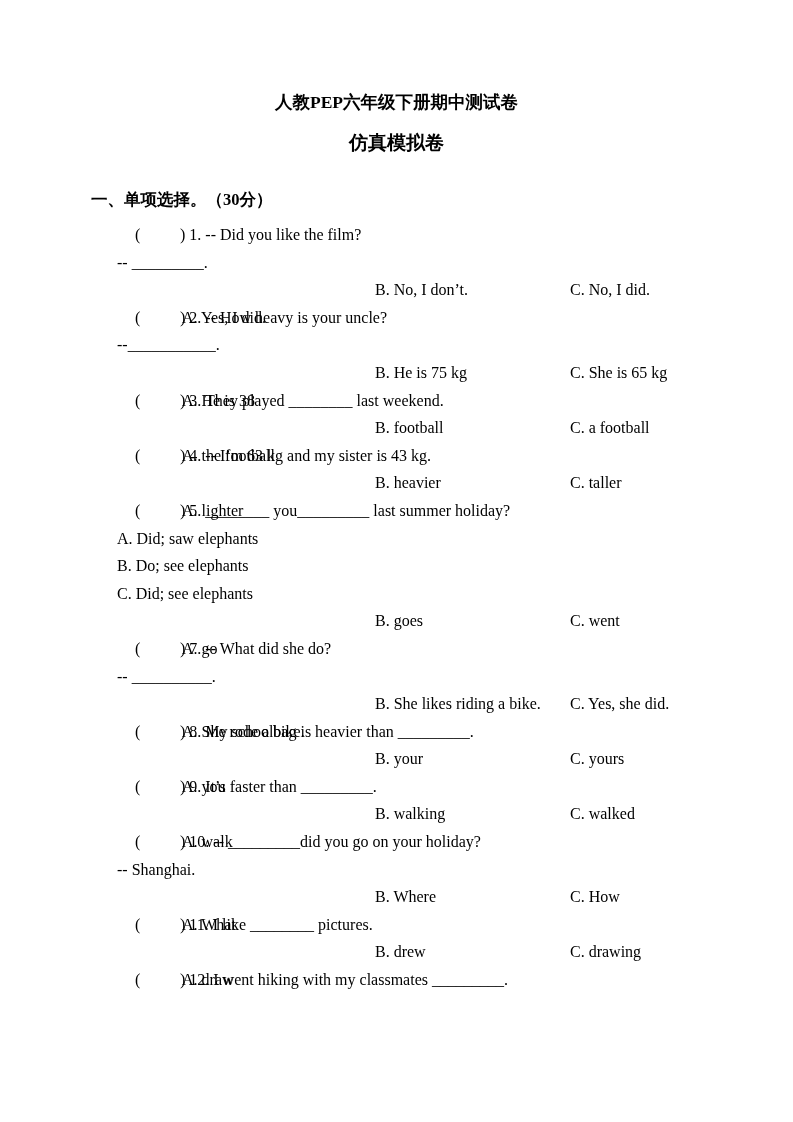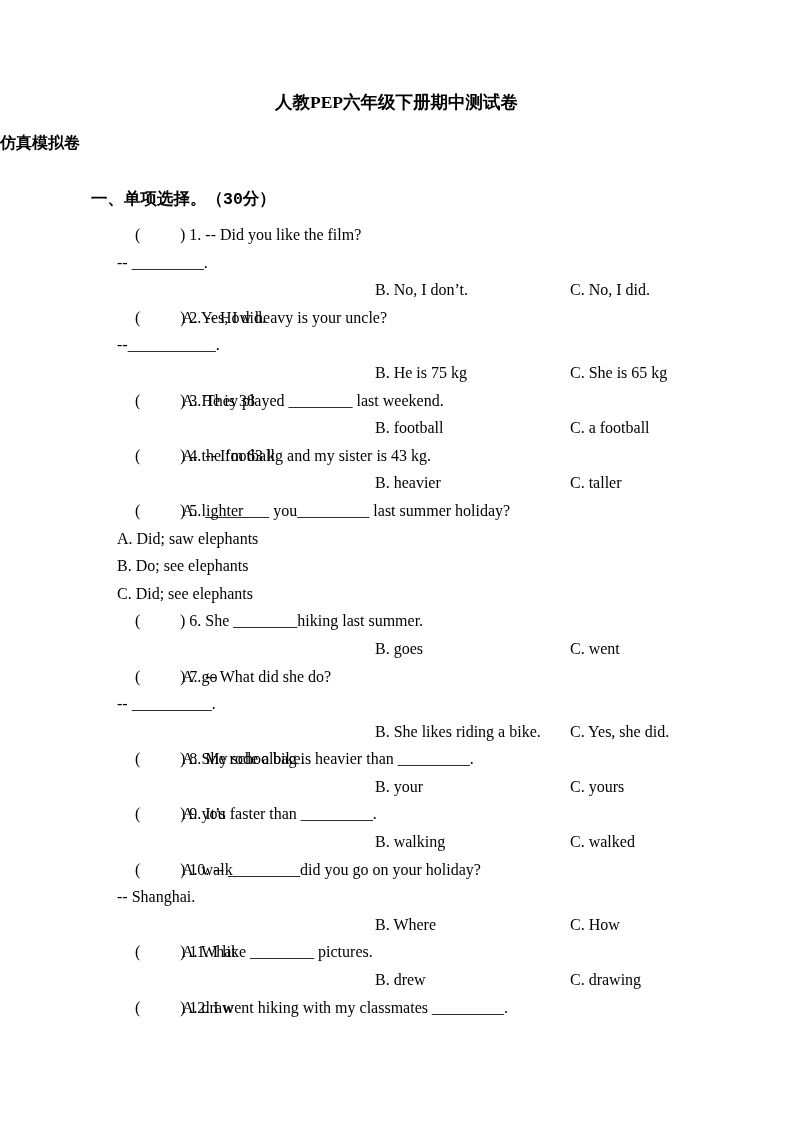--- a/index.html
+++ b/index.html
@@ -19,30 +19,30 @@
   }
   .title {
     padding-top: 90px;
     text-align: center;
     font-weight: bold;
     font-size: 17.5px;
     line-height: 24px;
   }
   .subtitle {
     margin-top: 17px;
+    text-align: center;
     font-weight: bold;
-    font-size: 16px;
+    font-size: 19px;
     line-height: 24px;
   }
   .section-heading {
     margin: 33px 0 0 91px;
     font-weight: bold;
     font-size: 16.5px;
     line-height: 24px;
-    font-family: Liberation Mono, monospace;
   }
   .content {
     margin-left: 91px;
     margin-top: 9px;
     width: 650px;
   }
   .line {
     line-height: 27.6px;
     white-space: pre-wrap;
     margin-left: 44px;
@@ -123,21 +123,20 @@
     </div>
 
     <div>
       <div class="line"><span class="paren">(</span><span>) 5. ________ you_________ last summer holiday?</span></div>
       <div class="line sub">A. Did; saw elephants</div>
       <div class="line sub">B. Do; see elephants</div>
       <div class="line sub">C. Did; see elephants</div>
     </div>
 
     <div>
-      <div class="line"><span class="paren">(</span><span>) 6. She ________hiking last summer.</span></div>
       <div class="line opts">
         <span class="opt-a">A. go</span>
         <span class="opt-b">B. goes</span>
         <span class="opt-c">C. went</span>
       </div>
     </div>
 
     <div>
       <div class="line"><span class="paren">(</span><span>) 7. -- What did she do?</span></div>
       <div class="line sub">-- __________.</div>

